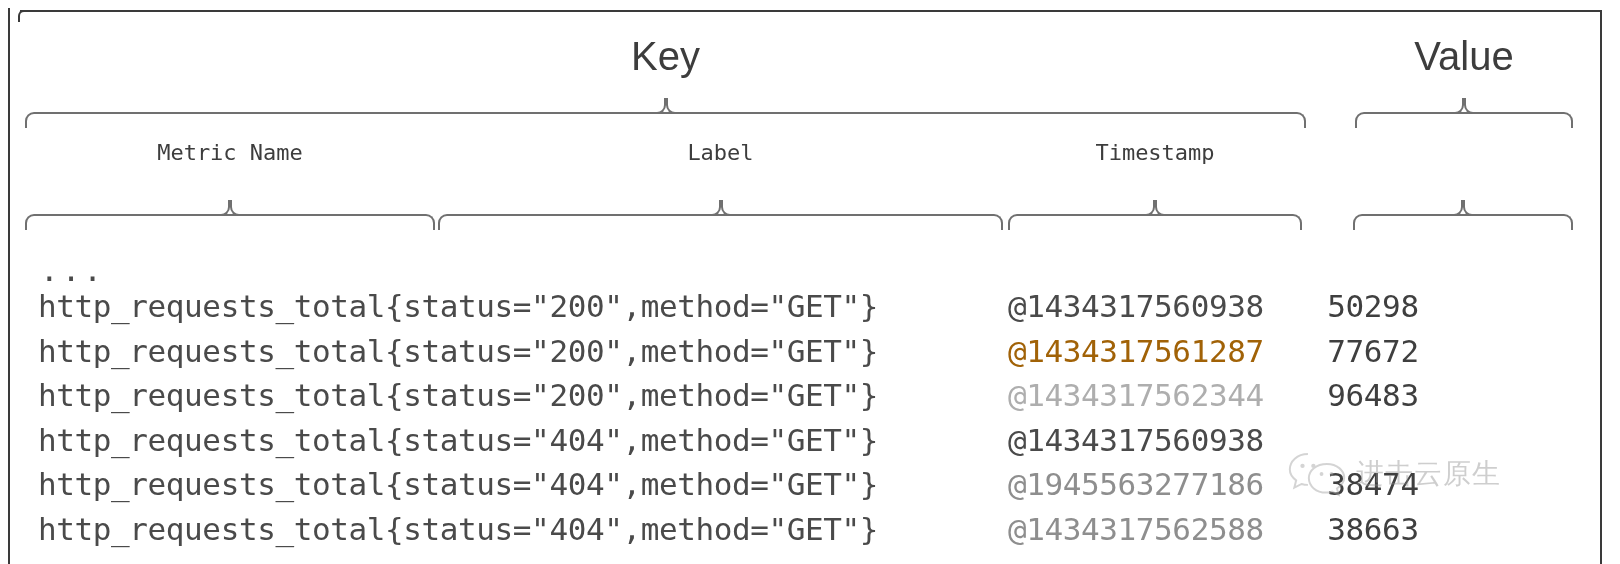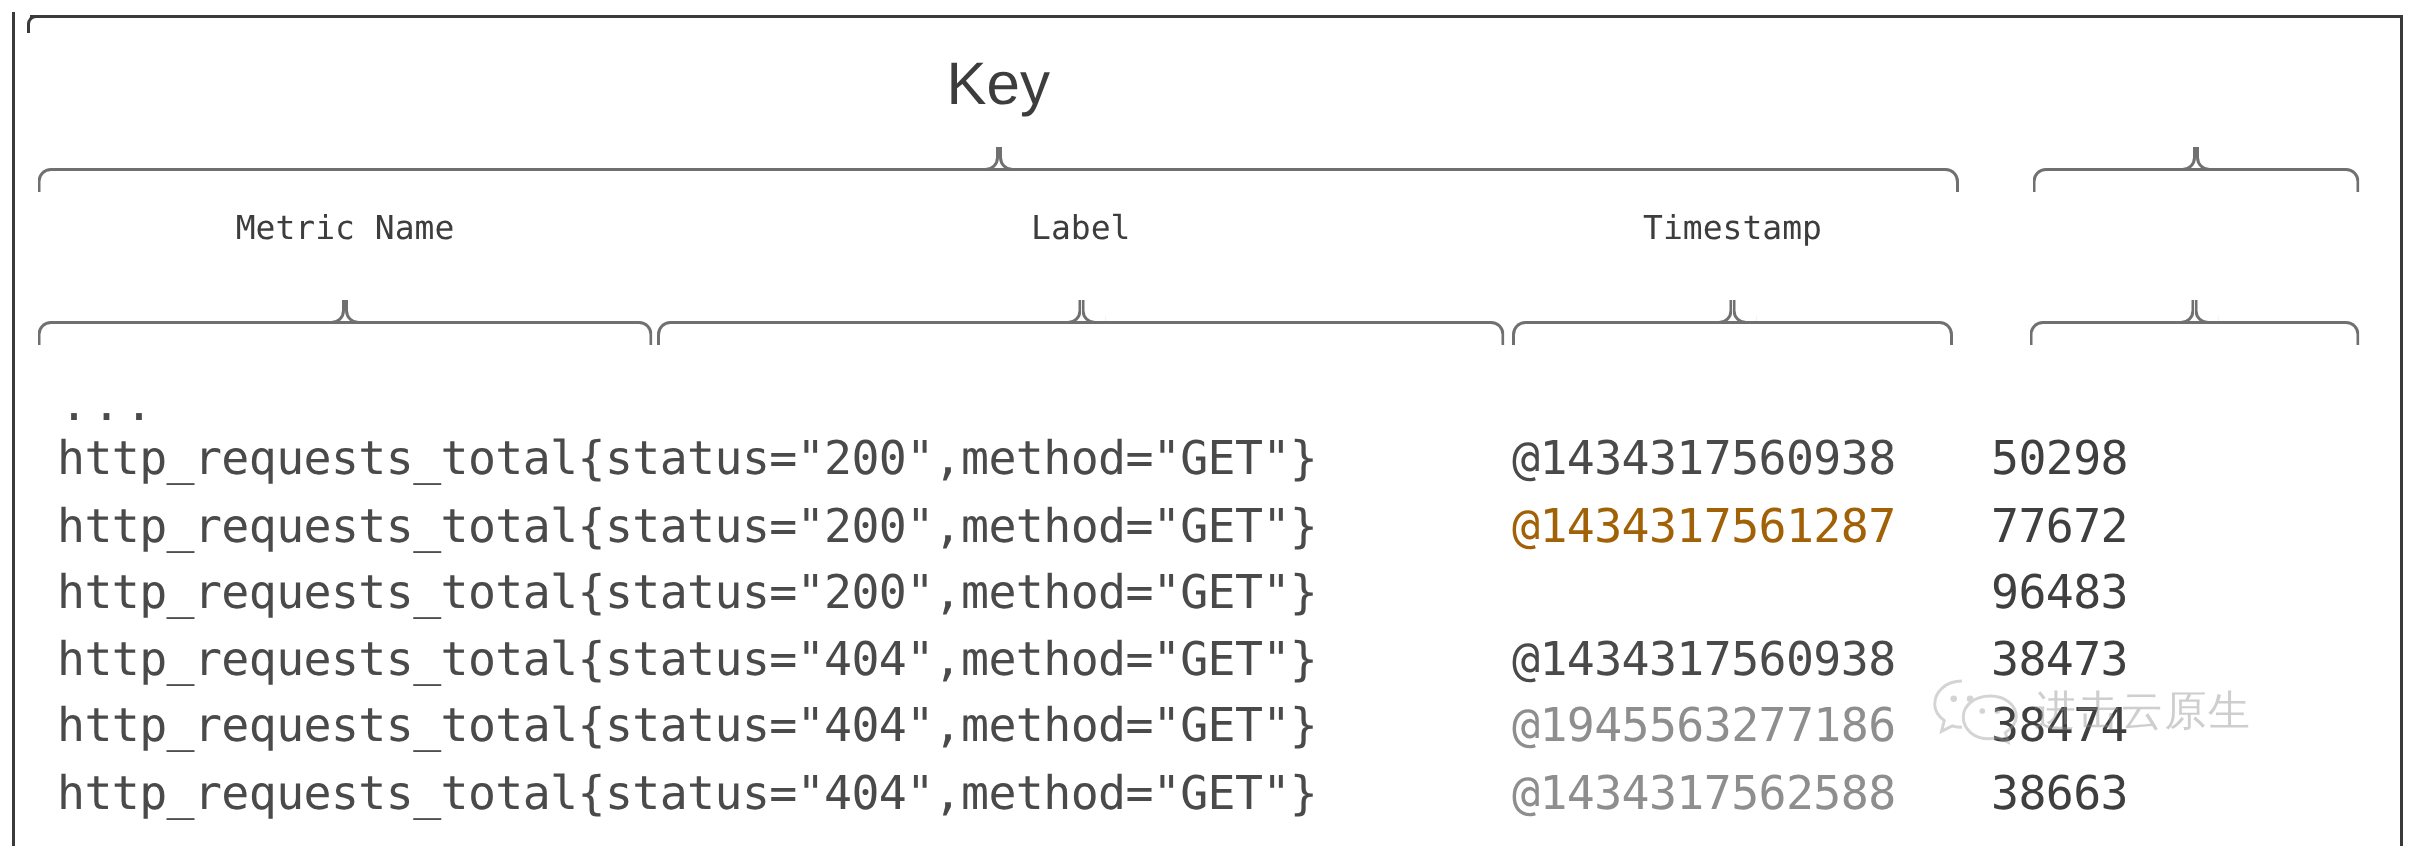--- a/index.html
+++ b/index.html
@@ -131,20 +131,21 @@
 
 <div id="page">
 
   <div class="frame-left"></div>
   <div class="frame-corner-tl"></div>
   <div class="frame-top"></div>
   <div class="frame-right"></div>
 
   <div class="group-title" style="left:25px; top:34px; width:1281px;">Key</div>
 
+  <div class="group-title" style="left:1355px; top:34px; width:218px;">Value</div>
 
   <div class="brace" style="left:25px; top:98px; width:1281px; height:32px;">
     <div class="bar"></div>
     <div class="nub" style="left:calc(50% - 16px);"></div>
     <div class="nub2" style="left:50%;"></div>
   </div>
 
   <div class="brace" style="left:1355px; top:98px; width:218px; height:32px;">
     <div class="bar"></div>
     <div class="nub" style="left:calc(50% - 16px);"></div>
@@ -185,24 +186,24 @@
   <div class="ellipsis">...</div>
 
   <div class="rows" id="rows-container">
       <div class="row-line cell-metric" style="top: 288px;">http_requests_total{status="200",method="GET"}</div>
       <div class="row-line cell-ts" style="top: 288px; color: rgb(74, 74, 74);">@1434317560938</div>
       <div class="row-line cell-val" style="top: 288px;">50298</div>
       <div class="row-line cell-metric" style="top: 332.5px;">http_requests_total{status="200",method="GET"}</div>
       <div class="row-line cell-ts" style="top: 332.5px; color: #a16207;">@1434317561287</div>
       <div class="row-line cell-val" style="top: 332.5px;">77672</div>
       <div class="row-line cell-metric" style="top: 377px;">http_requests_total{status="200",method="GET"}</div>
+      <div class="row-line cell-ts" style="top: 377px; color: rgb(174, 174, 174);">@1434317562344</div>
       <div class="row-line cell-val" style="top: 377px;">96483</div>
       <div class="row-line cell-metric" style="top: 421.5px;">http_requests_total{status="404",method="GET"}</div>
       <div class="row-line cell-ts" style="top: 421.5px; color: rgb(74, 74, 74);">@1434317560938</div>
-      <div class="row-line cell-val" style="top: 421.5px;">38473</div>
       <div class="row-line cell-metric" style="top: 466px;">http_requests_total{status="404",method="GET"}</div>
       <div class="row-line cell-ts" style="top: 466px; color: rgb(142, 142, 142);">@1945563277186</div>
       <div class="row-line cell-val" style="top: 466px;">38474</div>
       <div class="row-line cell-metric" style="top: 510.5px;">http_requests_total{status="404",method="GET"}</div>
       <div class="row-line cell-ts" style="top: 510.5px; color: rgb(142, 142, 142);">@1434317562588</div>
       <div class="row-line cell-val" style="top: 510.5px;">38663</div>
     </div>
 
   <div class="watermark">
     <span class="wm-logo">

